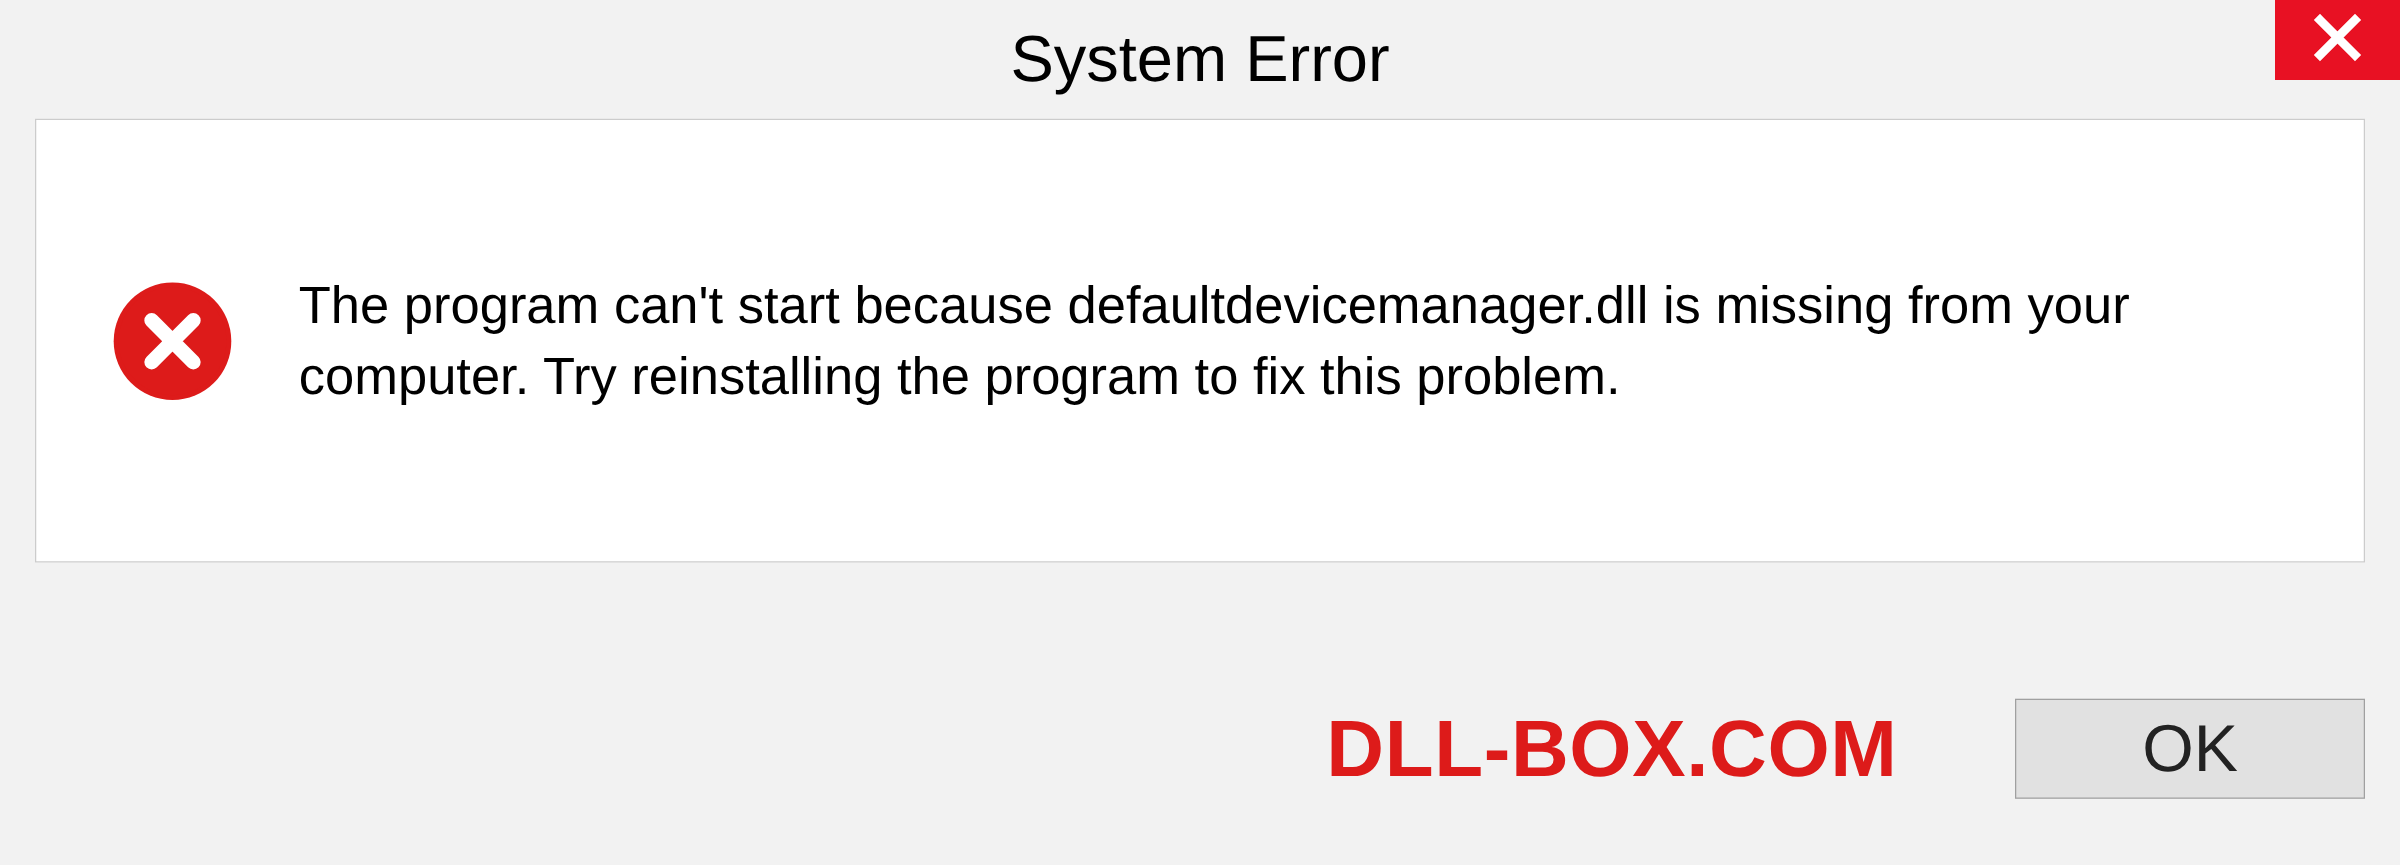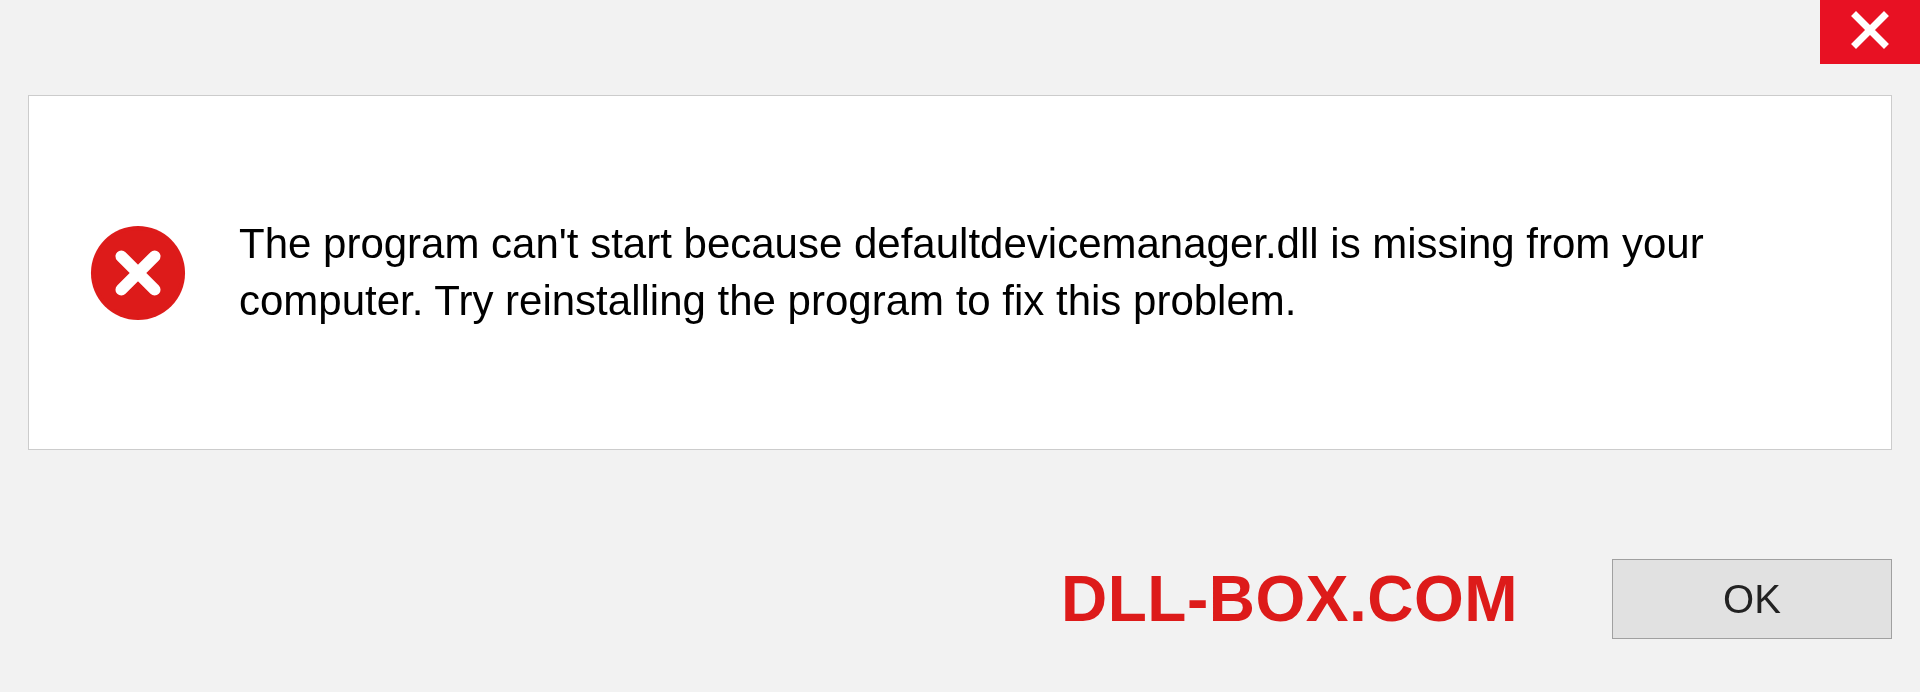--- a/index.html
+++ b/index.html
@@ -89,32 +89,33 @@
       color: #dd1b1a;
       letter-spacing: 0.5px;
       margin-right: 94px;
       font-family: "Arial Black", "Segoe UI", sans-serif;
     }
     .ok-button {
       width: 280px;
       height: 80px;
       background: #e1e1e1;
       border: 1px solid #a0a0a0;
-      font-size: 40px;
+      font-size: 53px;
       color: #222;
       cursor: pointer;
       font-family: inherit;
     }
   </style>
 </head>
 <body>
 
 <div class="dialog">
 
   <div class="titlebar">
+    <div class="title-text">System Error</div>
     <div class="close-btn">
       <span>
         <svg viewBox="0 0 24 24">
           <path d="M5 5 L19 19 M19 5 L5 19" stroke="#ffffff" stroke-width="3.5" stroke-linecap="square" fill="none"></path>
         </svg>
       </span>
     </div>
   </div>
 
   <div class="content-panel">

